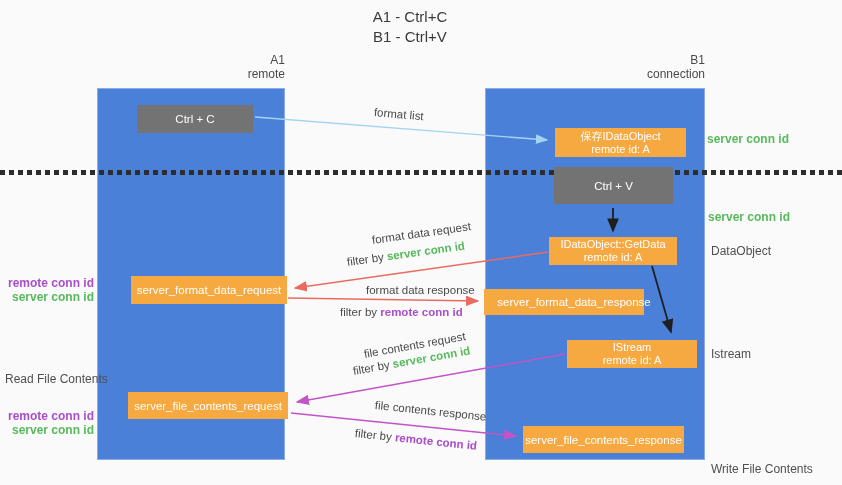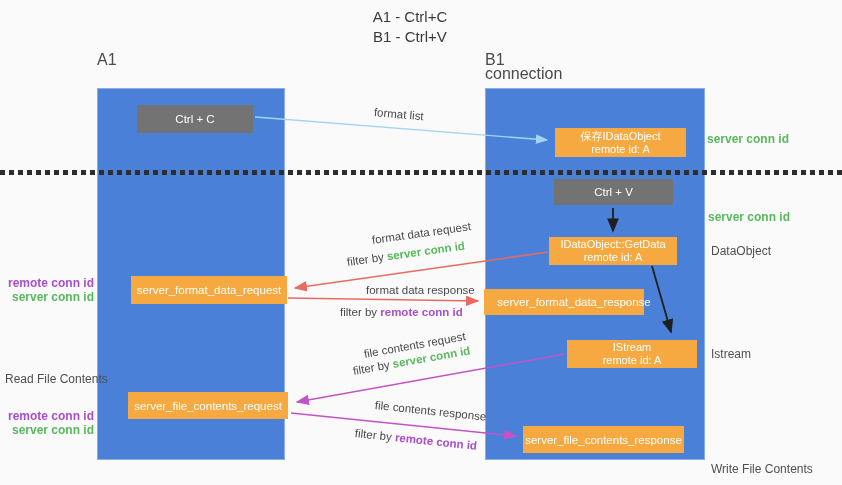--- a/index.html
+++ b/index.html
@@ -2,21 +2,21 @@
 <html><head>
 <meta charset="utf-8">
 <style>
   html,body{margin:0;padding:0;background:#fafafa;}
   .canvas{position:relative;width:842px;height:485px;background:#fafafa;
           font-family:"Liberation Sans",sans-serif;overflow:hidden;border-radius:6px;}
 
   .title{position:absolute;left:0;top:7px;width:820px;text-align:center;
          font-size:15px;color:#3a3a3a;line-height:20px;}
 
-  .col-header{position:absolute;top:53px;text-align:left;font-size:16px;
+  .col-header{position:absolute;top:53px;text-align:right;font-size:12px;
               color:#4a4a4a;line-height:14px;}
 
   .column{position:absolute;top:88px;height:372px;background:#4a80d7;
           border:1px solid #8aabe5;box-sizing:border-box;}
   .col-left{left:97px;width:188px;}
   .col-right{left:485px;width:220px;}
 
   .dashes{position:absolute;left:0;top:170px;width:842px;height:5px;
           background:repeating-linear-gradient(90deg,#2d2d2d 0 5px,transparent 5px 9px);}
 
@@ -48,20 +48,21 @@
 
 <div class="canvas">
 
   <div class="title">
     <div>A1 - Ctrl+C</div>
     <div>B1 - Ctrl+V</div>
   </div>
 
   <div class="col-header" style="left:97px;width:188px;">
     <div>A1</div>
+    <div>remote</div>
   </div>
   <div class="col-header" style="left:485px;width:220px;">
     <div>B1</div>
     <div>connection</div>
   </div>
 
   <div class="column col-left"></div>
   <div class="column col-right"></div>
 
   <div class="dashes"></div>
@@ -73,21 +74,21 @@
     <span class="single">server_format_data_request</span>
   </div>
   <div class="node orange" style="left:128px;top:392px;width:160px;height:27px;">
     <span class="single">server_file_contents_request</span>
   </div>
 
   <div class="node orange" style="left:555px;top:128px;width:131px;height:29px;">
     <span class="ln">保存IDataObject</span>
     <span class="ln">remote id: A</span>
   </div>
-  <div class="node green" style="left:554px;top:179px;width:119px;height:26px;">
+  <div class="node green" style="left:554px;top:167px;width:119px;height:37px;">
     <span class="single">Ctrl + V</span>
   </div>
   <div class="node orange" style="left:549px;top:237px;width:128px;height:28px;">
     <span class="ln">IDataObject::GetData</span>
     <span class="ln">remote id: A</span>
   </div>
   <div class="node orange" style="left:484px;top:289px;width:160px;height:26px;padding-left:20px;">
     <span class="single">server_format_data_response</span>
   </div>
   <div class="node orange" style="left:567px;top:340px;width:130px;height:28px;">

